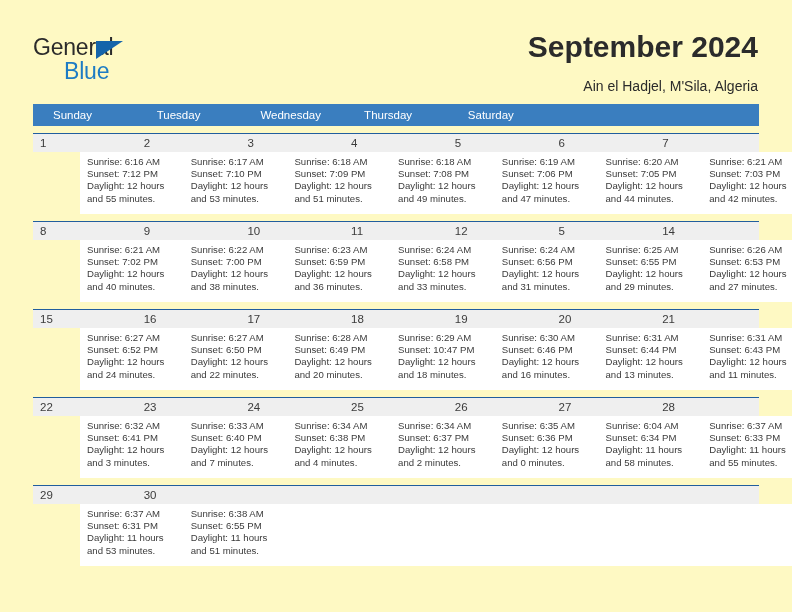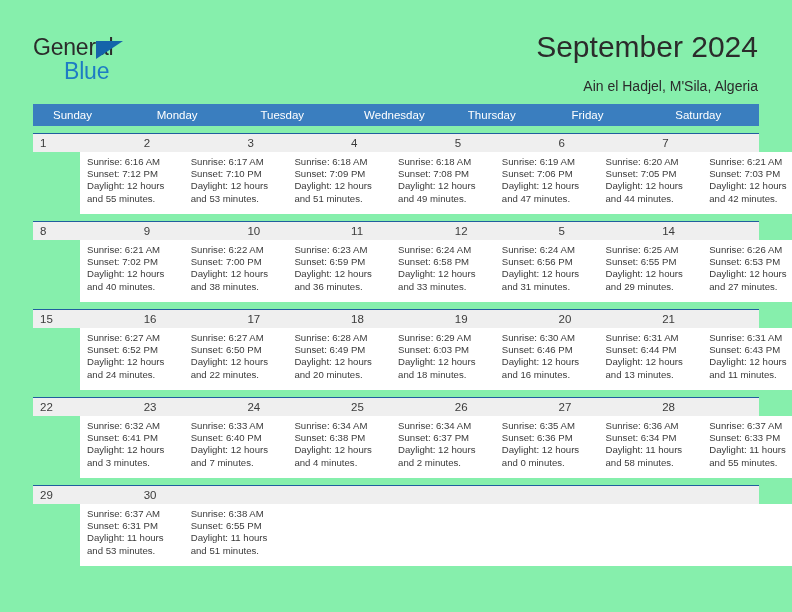--- a/index.html
+++ b/index.html
@@ -9,21 +9,21 @@
     width: 792px;
     height: 612px;
     background: #ffffff;
     font-family: "Liberation Sans", sans-serif;
     -webkit-font-smoothing: antialiased;
   }
   .page {
     position: relative;
     width: 792px;
     height: 612px;
-    background: #86efac;
+    background: #fef9c3;
     overflow: hidden;
   }
 
   
   .header {
     position: absolute;
     left: 0; top: 0;
     width: 792px;
     height: 104px;
   }
@@ -61,21 +61,21 @@
     font-family: "Liberation Sans", sans-serif;
   }
   .title {
     position: absolute;
     right: 34px;
     top: 30px;
     font-size: 30px;
     color: #2b2b2b;
     text-align: right;
     white-space: nowrap;
-    font-weight: normal;
+    font-weight: bold;
   }
   .subtitle {
     position: absolute;
     right: 34px;
     top: 78px;
     font-size: 14px;
     color: #2b2b2b;
     text-align: center;
     white-space: nowrap;
   }
@@ -160,25 +160,23 @@
     </div>
 
     <div class="title">September 2024</div>
     <div class="subtitle">Ain el Hadjel, M'Sila, Algeria</div>
   </div>
 
   <div class="calendar">
 
     <div class="weekday-row">
       <div class="weekday">Sunday</div>
-      <div class="weekday">Monday</div>
       <div class="weekday">Tuesday</div>
       <div class="weekday">Wednesday</div>
       <div class="weekday">Thursday</div>
-      <div class="weekday">Friday</div>
       <div class="weekday">Saturday</div>
     </div>
 
     <div class="week">
       <div class="daynum-row">
         <div class="daynum">1</div>
         <div class="daynum">2</div>
         <div class="daynum">3</div>
         <div class="daynum">4</div>
         <div class="daynum">5</div>
@@ -311,21 +309,21 @@
           <div>and 22 minutes.</div>
         </div>
         <div class="cell-info">
           <div>Sunrise: 6:28 AM</div>
           <div>Sunset: 6:49 PM</div>
           <div>Daylight: 12 hours</div>
           <div>and 20 minutes.</div>
         </div>
         <div class="cell-info">
           <div>Sunrise: 6:29 AM</div>
-          <div>Sunset: 6:03 PM</div>
+          <div>Sunset: 10:47 PM</div>
           <div>Daylight: 12 hours</div>
           <div>and 18 minutes.</div>
         </div>
         <div class="cell-info">
           <div>Sunrise: 6:30 AM</div>
           <div>Sunset: 6:46 PM</div>
           <div>Daylight: 12 hours</div>
           <div>and 16 minutes.</div>
         </div>
         <div class="cell-info">
@@ -378,21 +376,21 @@
           <div>Daylight: 12 hours</div>
           <div>and 2 minutes.</div>
         </div>
         <div class="cell-info">
           <div>Sunrise: 6:35 AM</div>
           <div>Sunset: 6:36 PM</div>
           <div>Daylight: 12 hours</div>
           <div>and 0 minutes.</div>
         </div>
         <div class="cell-info">
-          <div>Sunrise: 6:36 AM</div>
+          <div>Sunrise: 6:04 AM</div>
           <div>Sunset: 6:34 PM</div>
           <div>Daylight: 11 hours</div>
           <div>and 58 minutes.</div>
         </div>
         <div class="cell-info">
           <div>Sunrise: 6:37 AM</div>
           <div>Sunset: 6:33 PM</div>
           <div>Daylight: 11 hours</div>
           <div>and 55 minutes.</div>
         </div>

